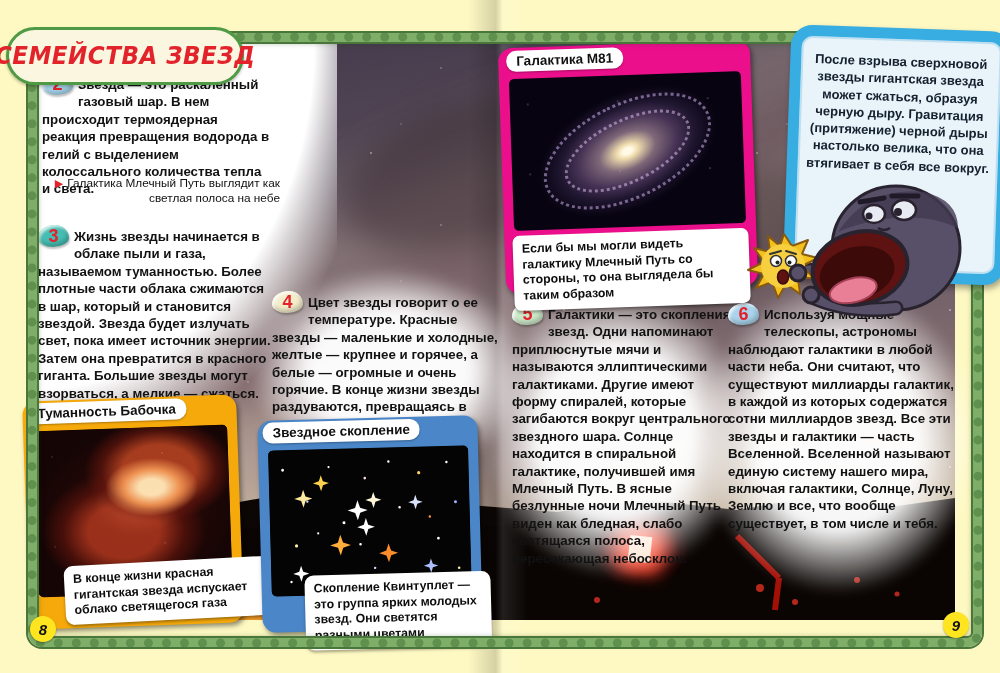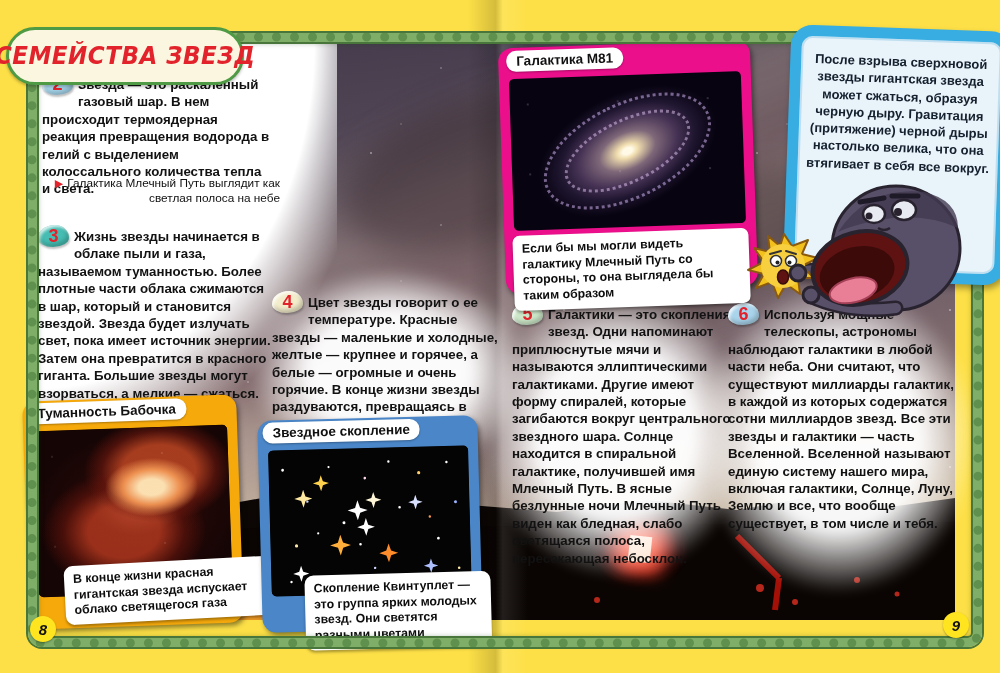--- a/index.html
+++ b/index.html
@@ -1,16 +1,16 @@
 <!DOCTYPE html>
 <html><head>
 <meta charset="utf-8">
 <style>
   html,body{margin:0;padding:0;background:#fff;}
-  .stage{position:relative;width:1000px;height:673px;background:#fde047;overflow:hidden;
+  .stage{position:relative;width:1000px;height:673px;background:#fef9c3;overflow:hidden;
          font-family:"Liberation Sans",sans-serif;}
   
   .rope-border{position:absolute;left:28px;top:33px;width:936px;height:596px;z-index:5;
     border:9px solid #7fae68;border-radius:14px;pointer-events:none;
     box-shadow:inset 0 0 0 2px #49763a, 0 0 0 2px #49763a, inset 0 0 6px rgba(20,60,15,.5);
     background:transparent;}
   .rope-border:after{content:"";position:absolute;inset:-9px;border-radius:14px;
     border:9px dotted rgba(40,90,30,.35);}
   
   .photo{position:absolute;left:37px;top:42px;width:918px;height:578px;overflow:hidden;

